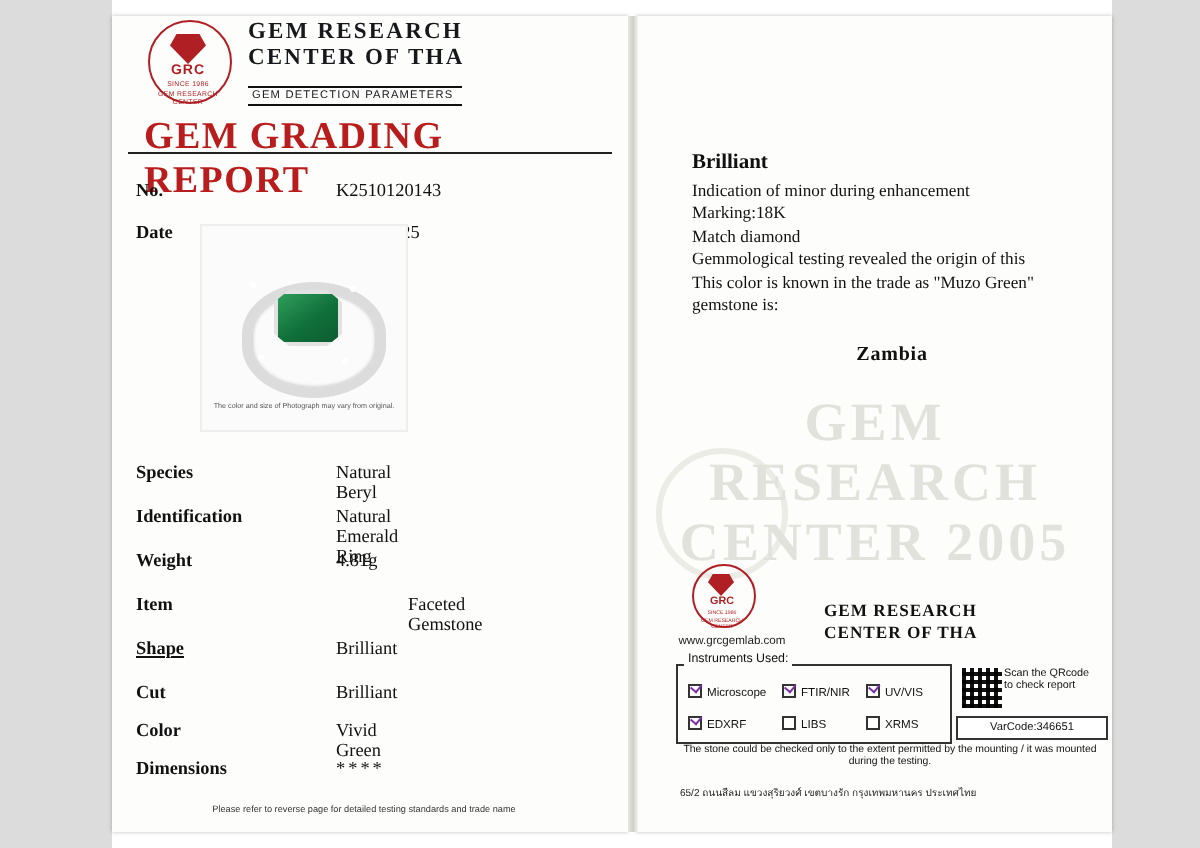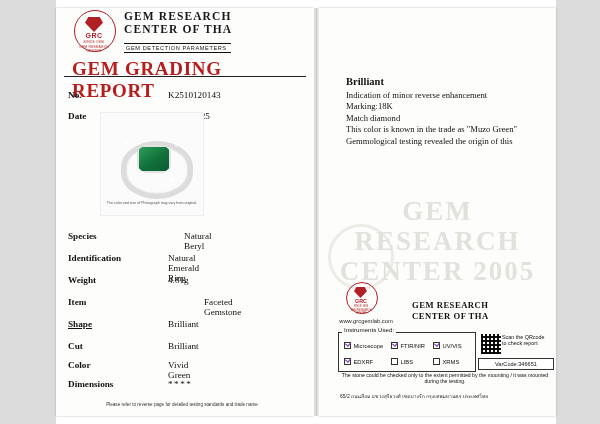--- a/index.html
+++ b/index.html
@@ -233,21 +233,21 @@
       <div class="sparkle" style="left:6px;top:6px;width:3px;height:3px;"></div>
       <div class="sparkle" style="left:56px;top:8px;width:3px;height:3px;"></div>
       <div class="sparkle" style="left:10px;top:42px;width:2.5px;height:2.5px;"></div>
       <div class="sparkle" style="left:52px;top:44px;width:2.5px;height:2.5px;"></div>
     </div>
     <div class="photo-cap">The color and size of Photograph may vary from original.</div>
   </div>
 
   <div class="f-row" style="top:231px;">
       <span class="f-lab" style="left:68px;">Species</span>
-      <span class="f-val" style="left:168px;margin-left:16px;">Natural Beryl</span>
+      <span class="f-val" style="left:168px;">Natural Beryl</span>
     </div>
   <div class="f-row" style="top:253px;">
       <span class="f-lab" style="left:68px;">Identification</span>
       <span class="f-val" style="left:168px;">Natural Emerald Ring</span>
     </div>
   <div class="f-row" style="top:275px;">
       <span class="f-lab" style="left:68px;">Weight</span>
       <span class="f-val" style="left:168px;">4.81g</span>
     </div>
   <div class="f-row" style="top:297px;">
@@ -268,26 +268,28 @@
     </div>
   <div class="f-row" style="top:379px;">
       <span class="f-lab" style="left:68px;">Dimensions</span>
       <span class="f-val" style="left:168px;letter-spacing:1.5px;">****</span>
     </div>
 
   <div class="lfoot">Please refer to reverse page for detailed testing standards and trade name</div>
 
   <div class="comments-t">Brilliant</div>
   <div class="comments-b">
-    <div>Indication of minor reverse enhancement</div>
+    <div>Indication of minor during enhancement</div>
     <div>Marking:18K</div>
     <div>Match diamond</div>
+    <div>Gemmological testing revealed the origin of this</div>
     <div>This color is known in the trade as "Muzo Green"</div>
-    <div>Gemmological testing revealed the origin of this</div>
+    <div>gemstone is:</div>
   </div>
+  <div class="origin">Zambia</div>
 
   <div class="wm-l"></div>
   <div class="watermark">GEM RESEARCH
 CENTER 2005</div>
 
   <div class="foot-logo">
     <div class="ring"></div>
     <div class="gem"></div>
     <div class="g1">GRC</div>
     <div class="g2">SINCE 1986</div>

